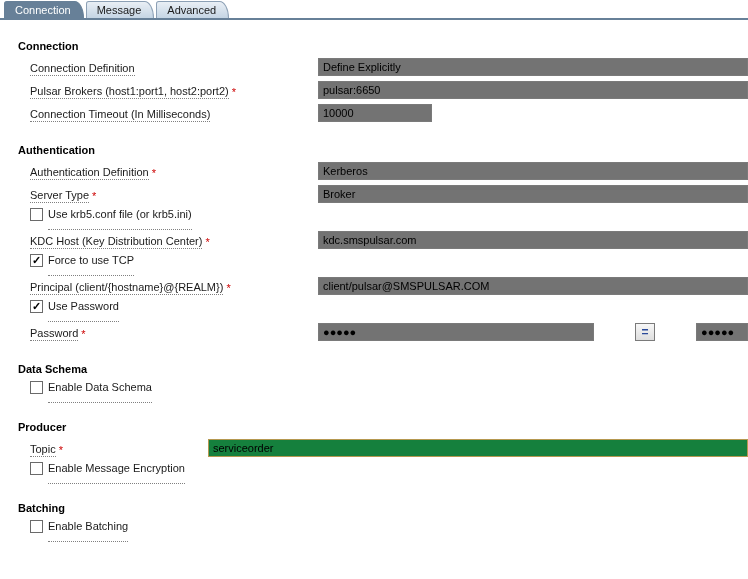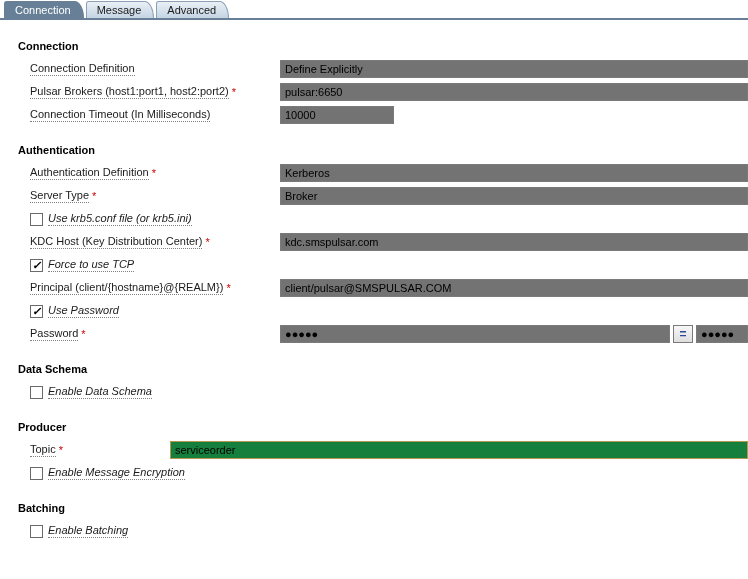--- a/index.html
+++ b/index.html
@@ -39,34 +39,32 @@
   .content {
     padding: 10px 0 10px 18px;
   }
   .section-header {
     font-weight: bold;
     font-size: 11px;
     margin: 10px 0 6px 0;
   }
   .form-row {
     display: flex;
-    align-items: center;
     min-height: 22px;
     margin-bottom: 1px;
+    gap: 38px;
   }
   .row-indent {
     padding-left: 12px;
   }
   .checkbox-row {
     display: flex;
-    align-items: center;
     padding-left: 12px;
     min-height: 22px;
     margin-bottom: 1px;
-    font-style: italic;
   }
   .label {
     color: #1a1a1a;
     border-bottom: 1px dotted #808080;
     padding-bottom: 1px;
     display: inline-block;
   }
   .label-cell {
     width: 250px;
     flex-shrink: 0;

